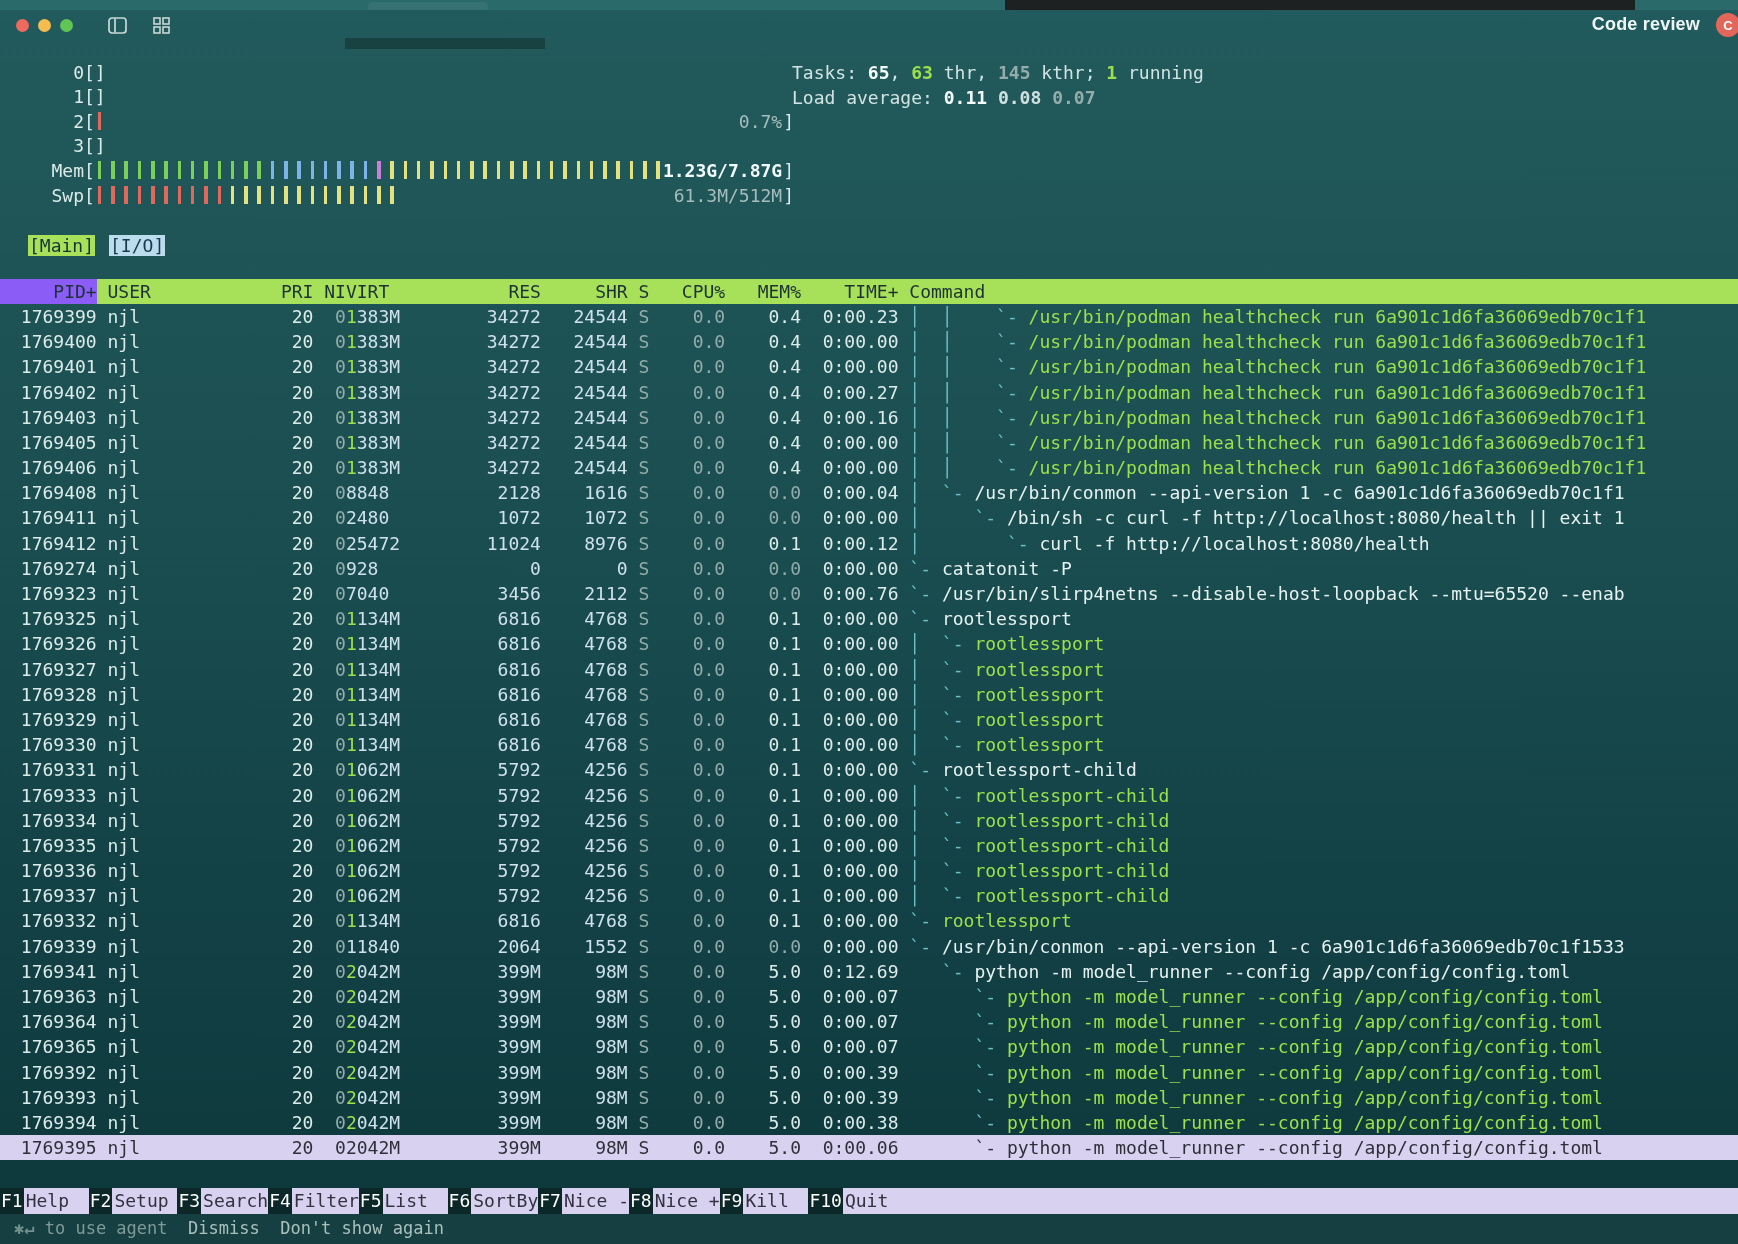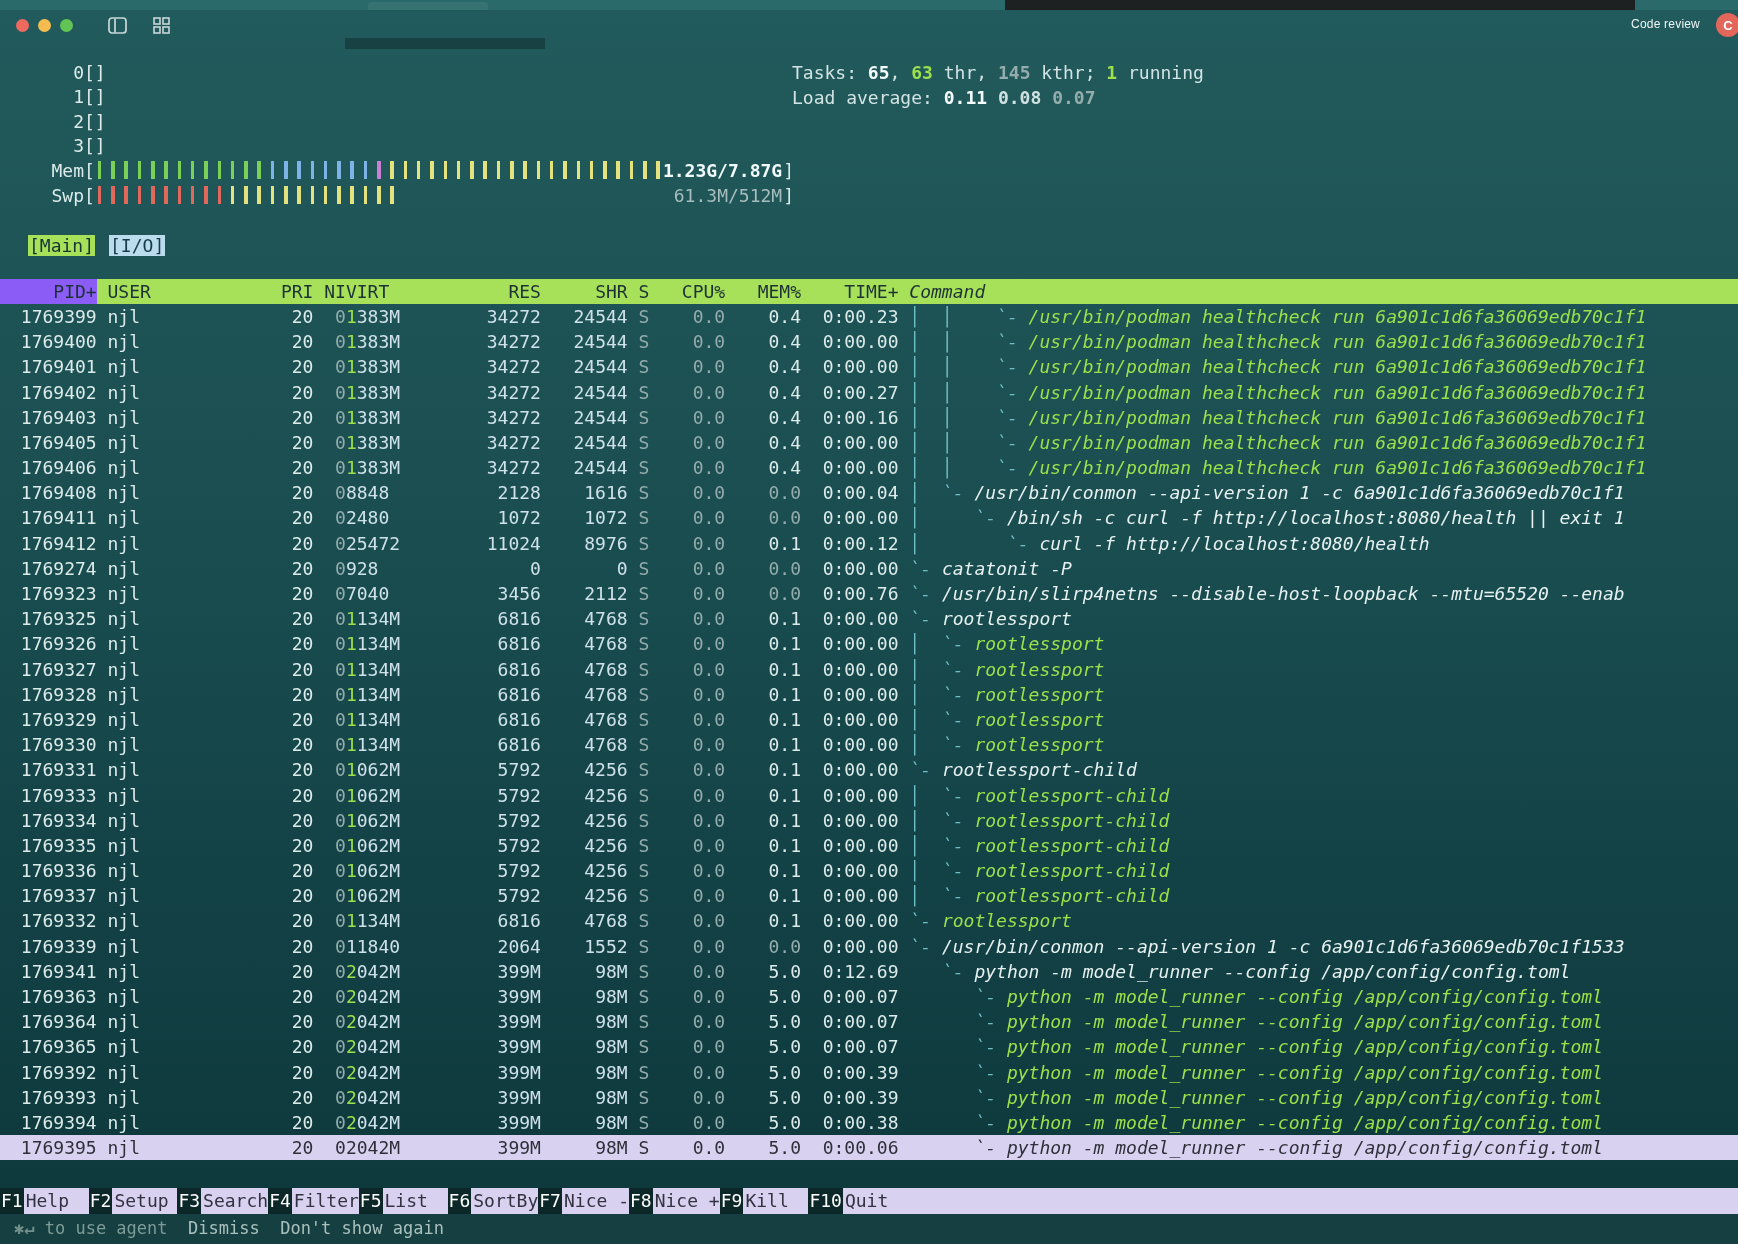--- a/index.html
+++ b/index.html
@@ -18,21 +18,21 @@
   }
   
   .top-strip { height:10px; flex:none; background:#2b6a6a; position:relative; }
   .top-strip .dark-seg { position:absolute; left:1005px; top:0; width:630px; height:10px; background:#1d2121; }
   .top-strip .tab-hint { position:absolute; left:368px; top:2px; width:120px; height:8px; background:rgba(255,255,255,0.06); border-radius:4px 4px 0 0; }
   .titlebar { height:30px; flex:none; display:flex; align-items:center; padding:0 16px; position:relative; }
   .artifact-band { position:absolute; left:345px; top:28px; width:200px; height:11px; background:rgba(0,0,0,0.28); }
   .tl { width:13px; height:13px; border-radius:50%; margin-right:9px; flex:none; }
   .tl.red { background:#ee6a5f; } .tl.yellow { background:#f5bd4f; } .tl.green { background:#61c454; }
   .win-icon { margin-left:26px; display:flex; align-items:center; }
-  .code-review { margin-left:auto; font-family:"Liberation Sans",sans-serif; font-weight:normal; font-size:12px; color:#eff6f6; letter-spacing:.2px; }
+  .code-review { margin-left:auto; font-family:"Liberation Sans",sans-serif; font-weight:bold; font-size:18px; color:#eff6f6; letter-spacing:.2px; }
   .avatar { width:24px; height:24px; border-radius:50%; background:#e2675a; color:#fff;
     display:flex; align-items:center; justify-content:center;
     font:bold 13px "Liberation Sans",sans-serif; margin-left:16px; margin-right:-18px; flex:none; }
   
   .meters-wrap { margin-top:20px; position:relative; flex:none; }
   .meter-row { display:flex; width:794px; padding-left:40px; height:24.6px; align-items:center; white-space:pre; }
   .m-label { width:44px; text-align:right; color:#dcebea; flex:none; }
   .brk { color:#dcebea; flex:none; }
   .track { flex:1; position:relative; height:24.6px; }
   .bars { position:absolute; left:3px; top:3px; display:flex; gap:9.8px; height:18px; }
@@ -57,21 +57,21 @@
   .c-user { width:15ch; text-align:left; padding-left:1ch; }
   .c-pri { width:5ch; text-align:right; }
   .c-ni  { width:3ch; text-align:right; }
   .c-virt{ width:10ch; }
   .c-res { width:8ch; text-align:right; }
   .c-shr { width:8ch; text-align:right; }
   .c-s   { width:2ch; text-align:left; padding-left:1ch; }
   .c-cpu { width:7ch; text-align:right; }
   .c-mem { width:7ch; text-align:right; }
   .c-time{ width:9ch; text-align:right; }
-  .c-cmd { flex:1; text-align:left; padding-left:1ch;font-style:italic; }
+  .c-cmd { flex:1; text-align:left; padding-left:1ch; }
   .header-row .c-pid { background:#8b5cf6; margin-left:-10px; width:calc(8ch + 10px); }
   .rows { flex:none; }
   .prow { display:flex; height:25.2px; padding-left:10px; color:#dcebea; white-space:pre; }
   .prow .num { color:#cfe1ea; }
   .prow .dim { color:#94acac; }
   .prow .g1 { color:#9ce14b; }
   .prow .pfx { color:#6cc0c8; }
   .prow .cw { color:#e6f1f0; }
   .prow .cg { color:#9ce14b; }
   .prow.selected { background:#d8d2f0; }
@@ -118,21 +118,21 @@
     </span>
     <span class="code-review">Code review</span>
     <span class="avatar">C</span>
     <div class="artifact-band"></div>
   </div>
 
   <div class="meters-wrap">
     <div id="meters">
         <div class="meter-row"><span class="m-label">0</span><span class="brk">[</span><span class="brk">]</span></div>
         <div class="meter-row"><span class="m-label">1</span><span class="brk">[</span><span class="brk">]</span></div>
-        <div class="meter-row"><span class="m-label">2</span><span class="brk">[</span><span class="brk">]</span></div>
+        <div class="meter-row"><span class="m-label">2</span><span class="brk">[</span><span class="track"><span class="bars"><i style="background: rgb(224, 105, 92);"></i></span><span class="m-val dimv">0.7%</span></span><span class="brk">]</span></div>
         <div class="meter-row"><span class="m-label">3</span><span class="brk">[</span><span class="brk">]</span></div>
         <div class="meter-row"><span class="m-label">Mem</span><span class="brk">[</span><span class="track"><span class="bars"><i style="background: rgb(122, 208, 89);"></i><i style="background: rgb(122, 208, 89);"></i><i style="background: rgb(122, 208, 89);"></i><i style="background: rgb(122, 208, 89);"></i><i style="background: rgb(122, 208, 89);"></i><i style="background: rgb(122, 208, 89);"></i><i style="background: rgb(122, 208, 89);"></i><i style="background: rgb(122, 208, 89);"></i><i style="background: rgb(122, 208, 89);"></i><i style="background: rgb(122, 208, 89);"></i><i style="background: rgb(122, 208, 89);"></i><i style="background: rgb(122, 208, 89);"></i><i style="background: rgb(122, 208, 89);"></i><i style="background: rgb(126, 179, 232);"></i><i style="background: rgb(126, 179, 232);"></i><i style="background: rgb(126, 179, 232);"></i><i style="background: rgb(126, 179, 232);"></i><i style="background: rgb(126, 179, 232);"></i><i style="background: rgb(126, 179, 232);"></i><i style="background: rgb(126, 179, 232);"></i><i style="background: rgb(126, 179, 232);"></i><i style="background: rgb(201, 127, 214);"></i><i style="background: rgb(227, 226, 126);"></i><i style="background: rgb(227, 226, 126);"></i><i style="background: rgb(227, 226, 126);"></i><i style="background: rgb(227, 226, 126);"></i><i style="background: rgb(227, 226, 126);"></i><i style="background: rgb(227, 226, 126);"></i><i style="background: rgb(227, 226, 126);"></i><i style="background: rgb(227, 226, 126);"></i><i style="background: rgb(227, 226, 126);"></i><i style="background: rgb(227, 226, 126);"></i><i style="background: rgb(227, 226, 126);"></i><i style="background: rgb(227, 226, 126);"></i><i style="background: rgb(227, 226, 126);"></i><i style="background: rgb(227, 226, 126);"></i><i style="background: rgb(227, 226, 126);"></i><i style="background: rgb(227, 226, 126);"></i><i style="background: rgb(227, 226, 126);"></i><i style="background: rgb(227, 226, 126);"></i><i style="background: rgb(227, 226, 126);"></i><i style="background: rgb(227, 226, 126);"></i><i style="background: rgb(227, 226, 126);"></i></span><span class="m-val boldv">1.23G/7.87G</span></span><span class="brk">]</span></div>
         <div class="meter-row"><span class="m-label">Swp</span><span class="brk">[</span><span class="track"><span class="bars"><i style="background: rgb(224, 105, 92);"></i><i style="background: rgb(224, 105, 92);"></i><i style="background: rgb(224, 105, 92);"></i><i style="background: rgb(224, 105, 92);"></i><i style="background: rgb(224, 105, 92);"></i><i style="background: rgb(224, 105, 92);"></i><i style="background: rgb(224, 105, 92);"></i><i style="background: rgb(224, 105, 92);"></i><i style="background: rgb(224, 105, 92);"></i><i style="background: rgb(224, 105, 92);"></i><i style="background: rgb(227, 226, 126);"></i><i style="background: rgb(227, 226, 126);"></i><i style="background: rgb(227, 226, 126);"></i><i style="background: rgb(227, 226, 126);"></i><i style="background: rgb(227, 226, 126);"></i><i style="background: rgb(227, 226, 126);"></i><i style="background: rgb(227, 226, 126);"></i><i style="background: rgb(227, 226, 126);"></i><i style="background: rgb(227, 226, 126);"></i><i style="background: rgb(227, 226, 126);"></i><i style="background: rgb(227, 226, 126);"></i><i style="background: rgb(227, 226, 126);"></i><i style="background: rgb(227, 226, 126);"></i></span><span class="m-val dimv">61.3M/512M</span></span><span class="brk">]</span></div>
       </div>
     <div class="summary">
       <div class="sline"><span>Tasks: </span><span class="sb">65</span><span>, </span><span class="sg">63</span><span> thr, </span><span class="sd">145</span><span> kthr; </span><span class="sg">1</span><span> running</span></div>
       <div class="sline"><span>Load average: </span><span class="sb">0.11</span><span> </span><span class="sb2">0.08</span><span> </span><span class="sd">0.07</span></div>
     </div>
   </div>
 

